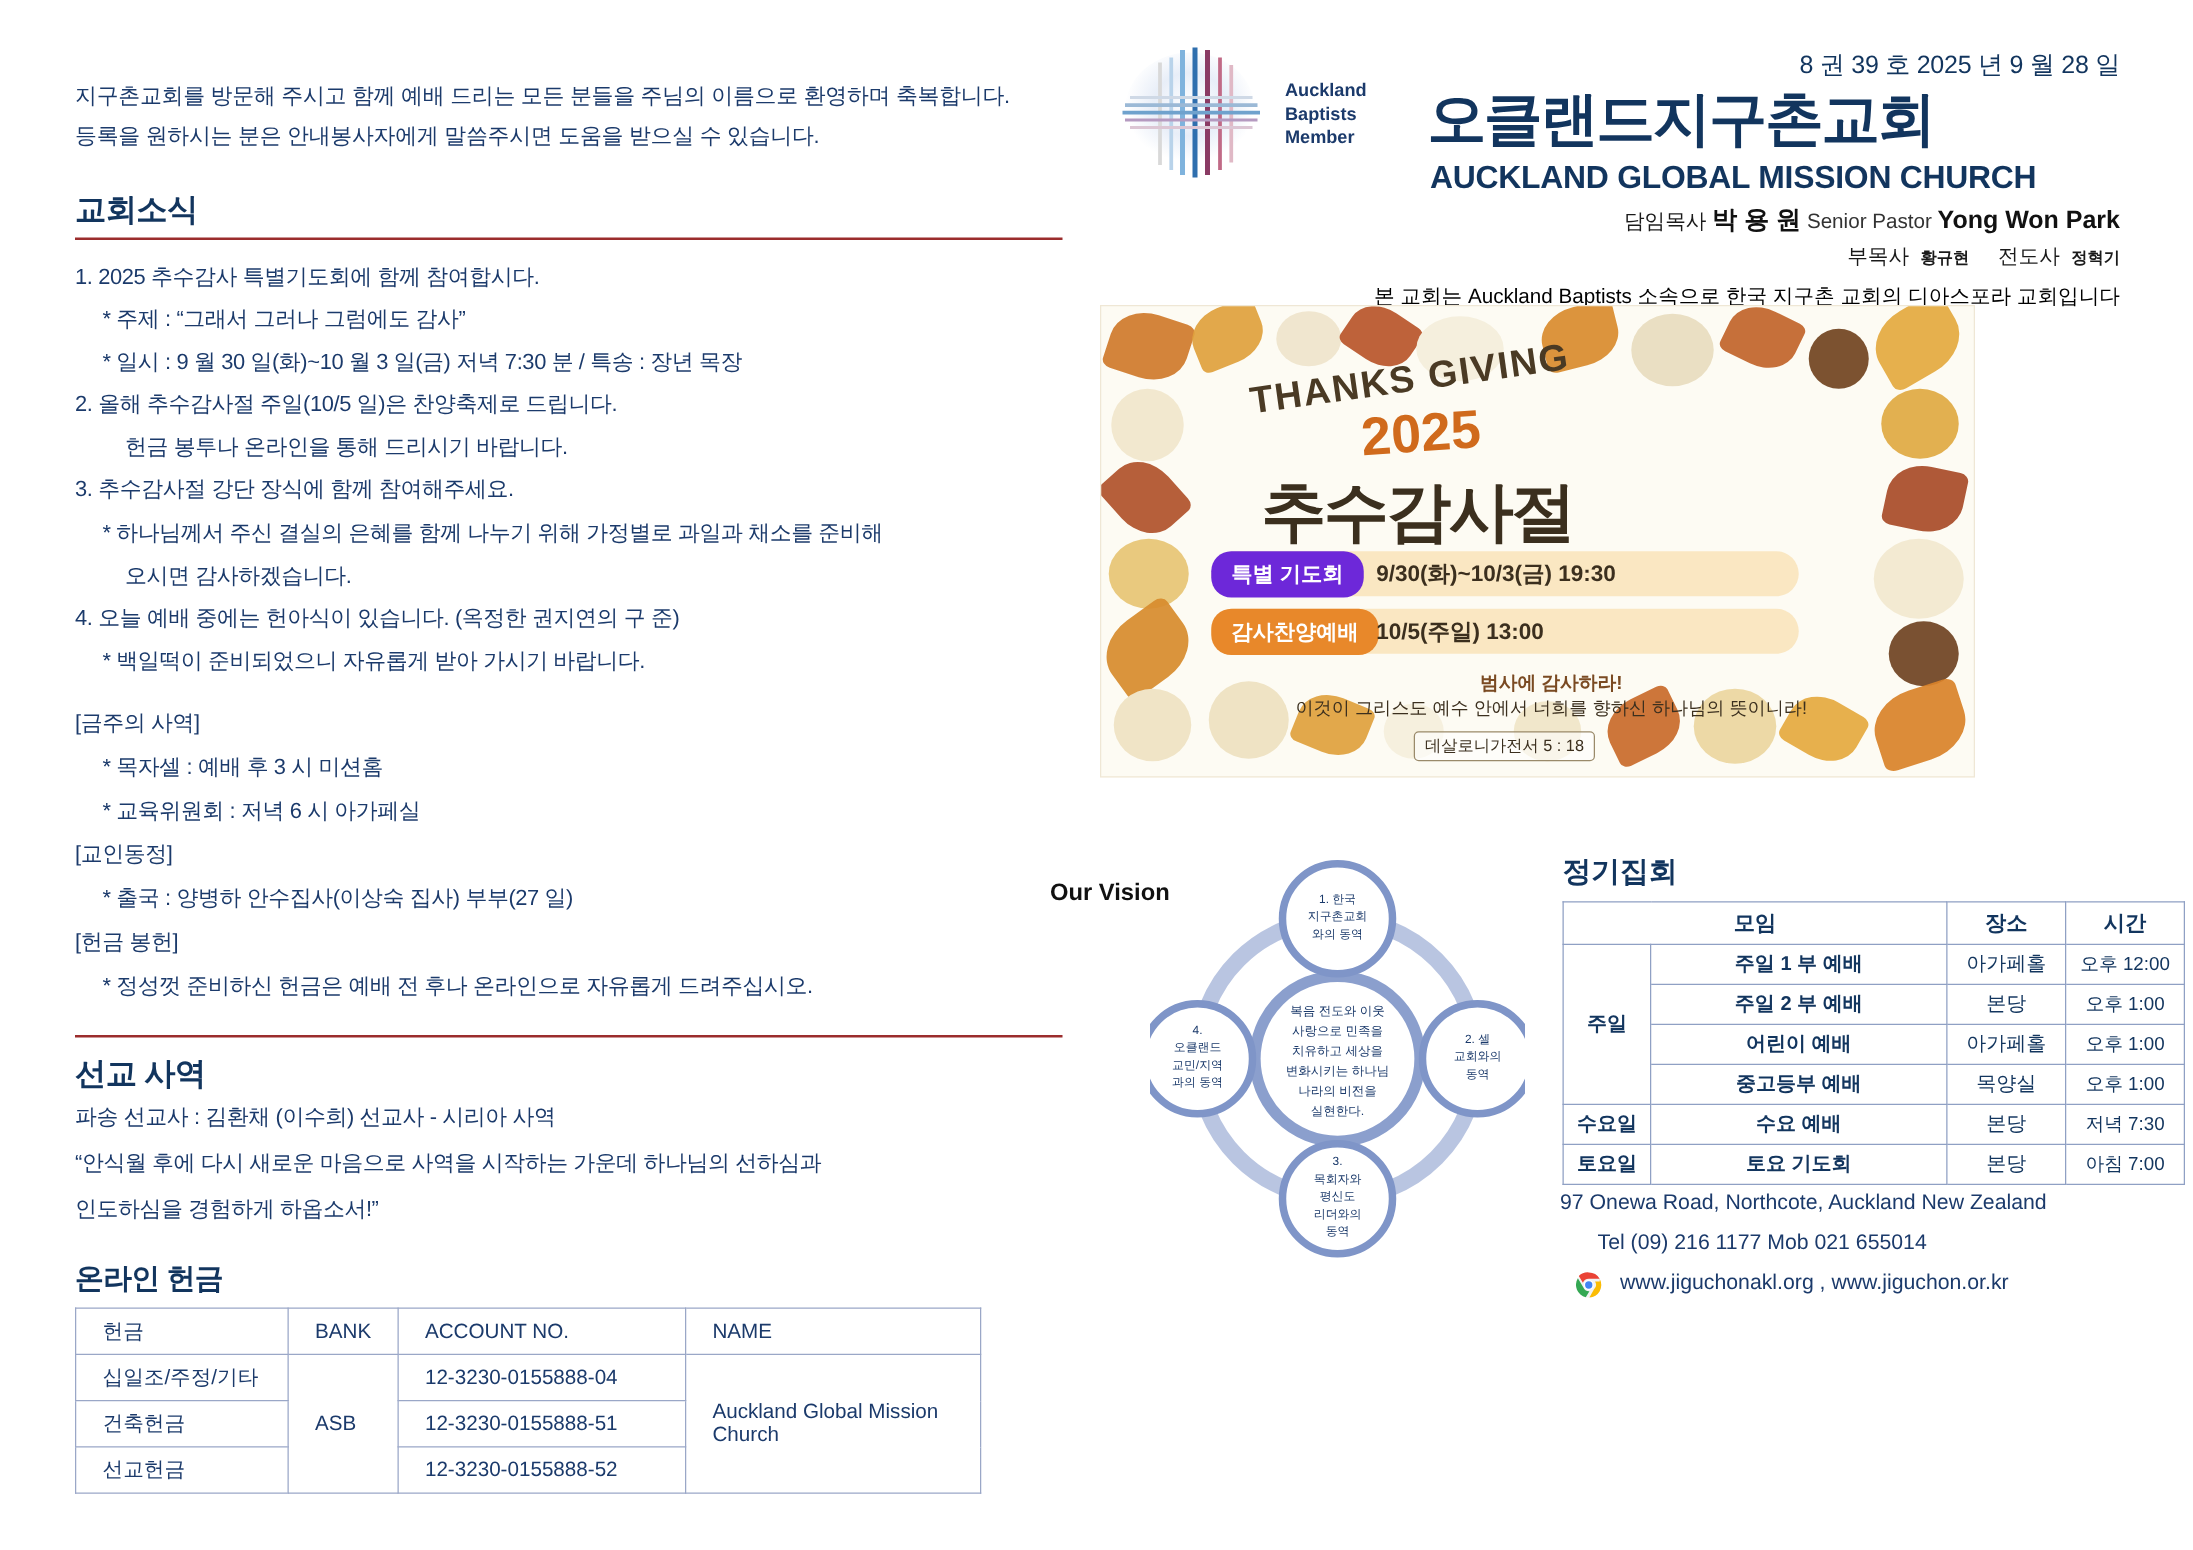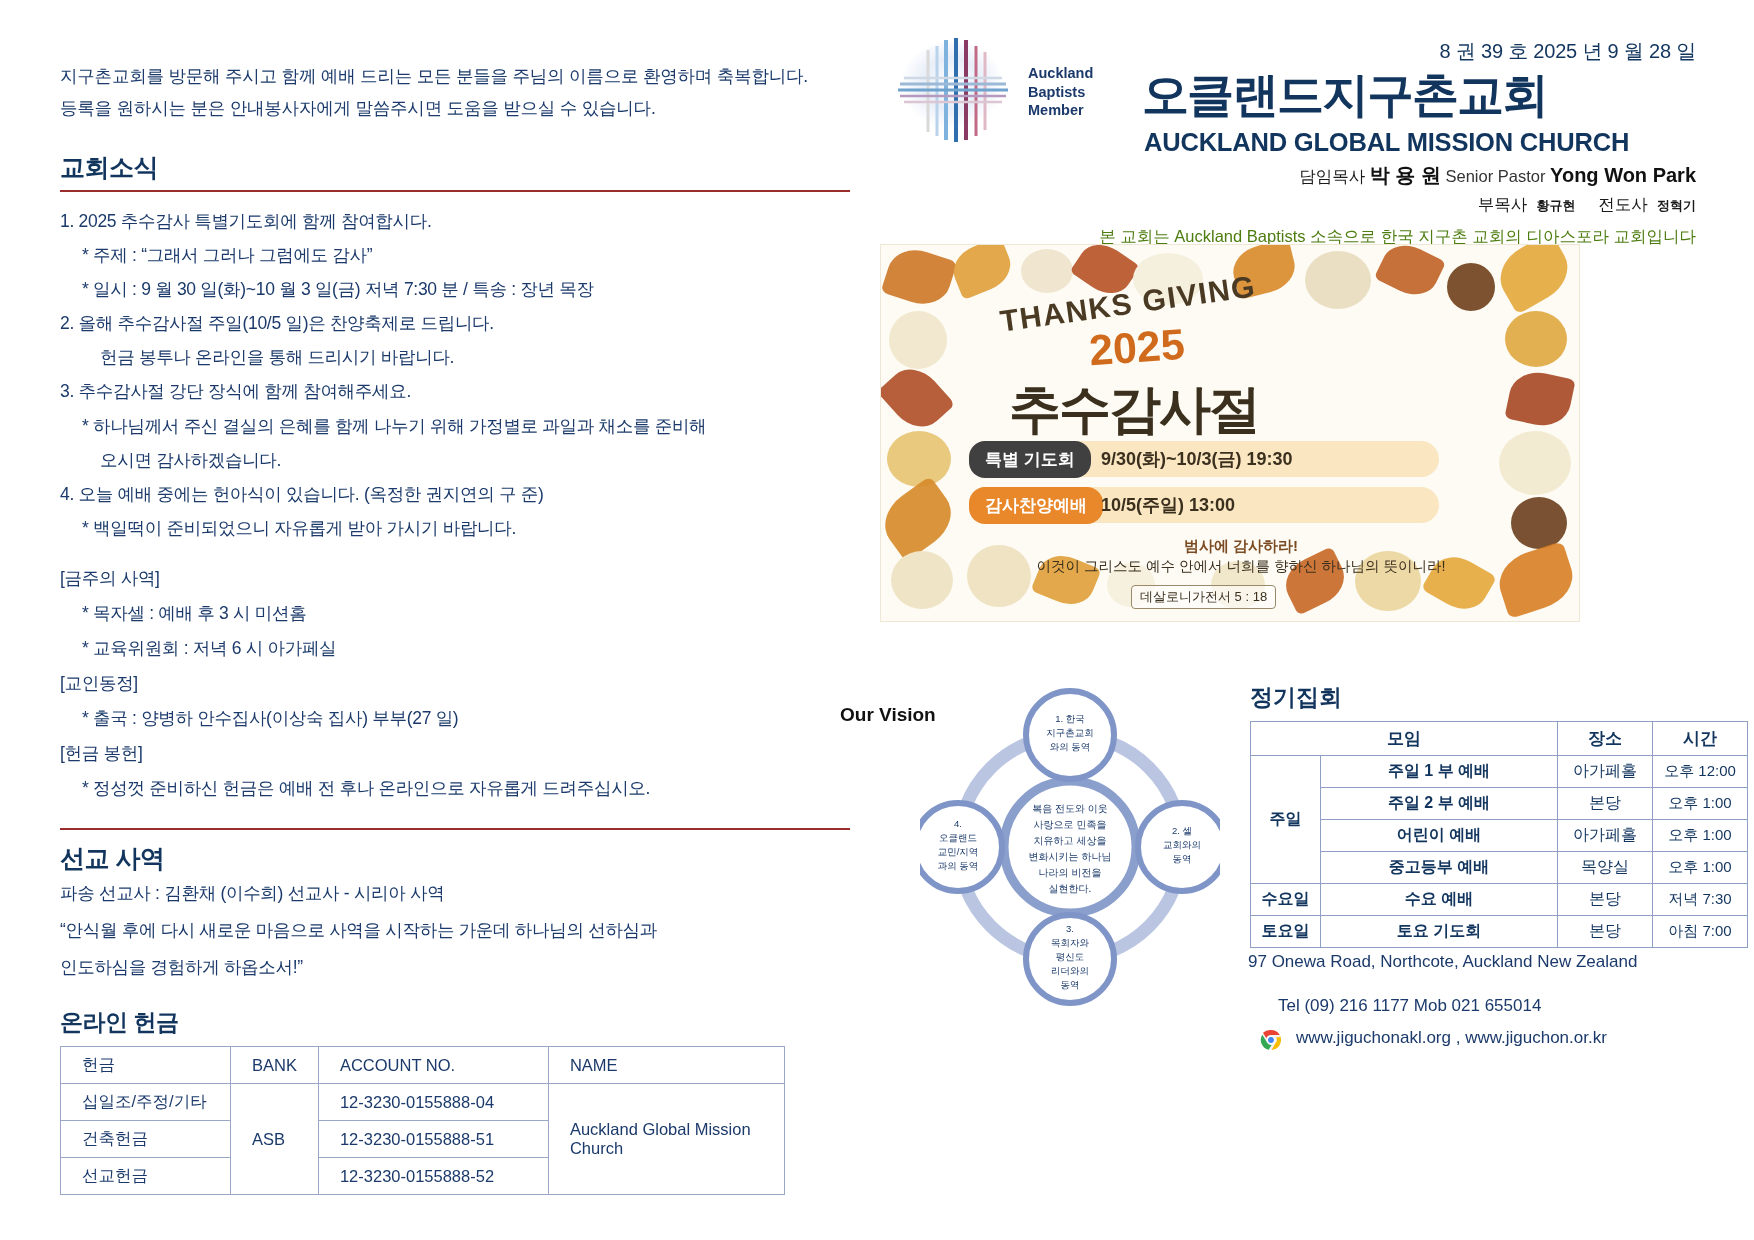--- a/index.html
+++ b/index.html
@@ -101,21 +101,21 @@
   }
   .pastor-line b { font-size: 20px; color: #111; }
   .pastor-line .enlab { color: #333; }
   .assoc-line {
     position: absolute; right: 4px; top: 172px;
     font-size: 16.5px; color: #1a1a1a; white-space: nowrap;
   }
   .assoc-line b { font-size: 13px; }
   .affil-line {
     position: absolute; right: 4px; top: 204px;
-    font-size: 16.5px; color: #4d7c0f; white-space: nowrap;
+    font-size: 16.5px; color: #000000; white-space: nowrap;
   }
 
   
   .poster {
     position: absolute; left: 0px; top: 222px;
     width: 700px; height: 378px;
     background: #fdfbf3;
     border: 1px solid #efe7d5;
     overflow: hidden;
   }
@@ -136,21 +136,21 @@
   }
   .tg-kr {
     position: absolute; left: 128px; top: 130px;
     font-size: 52px; font-weight: bold; color: #3b2f1e;
     letter-spacing: -2px;
     white-space: nowrap;
   }
   .badge-row { position: absolute; left: 88px; width: 500px; height: 36px; }
   .badge {
     position: absolute; left: 0; top: 0;
-    background: #404040; color: #fff; font-weight: bold;
+    background: #6d28d9; color: #fff; font-weight: bold;
     font-size: 17px; border-radius: 16px; padding: 7px 16px;
     white-space: nowrap;
   }
   .badge-text {
     position: absolute; left: 132px; top: 6px;
     font-size: 18px; font-weight: bold; color: #3b2f1e; white-space: nowrap;
   }
   .badge-pill-bg {
     position: absolute; left: 0; top: 0; width: 470px; height: 36px;
     background: #fae7c2; border-radius: 18px;
@@ -188,21 +188,21 @@
   }
   table.sched th, table.sched td {
     border: 1px solid #8fa0c4; text-align: center; padding: 5px 3px;
   }
   table.sched th { font-weight: bold; font-size: 17px; }
   table.sched td.meet { font-weight: bold; }
   table.sched td.day { font-weight: bold; }
   table.sched td.time { font-size: 15px; }
 
   .addr-block { position: absolute; left: 368px; top: 930px; width: 460px; }
-  .addr-line { font-size: 17px; color: #1b3a6b; margin-bottom: 24px; }
+  .addr-line { font-size: 17px; color: #1b3a6b; margin-bottom: 12px; }
   .tel-line { font-size: 17px; color: #1b3a6b; margin-bottom: 12px; padding-left: 30px; }
   .web-line { font-size: 17px; color: #1b3a6b; padding-left: 48px; position: relative; }
   .chrome-icon { position: absolute; left: 12px; top: 1px; width: 22px; height: 22px; }
 </style>
 </head>
 <body>
 
 <div class="page">
 
   <div class="left-col">

